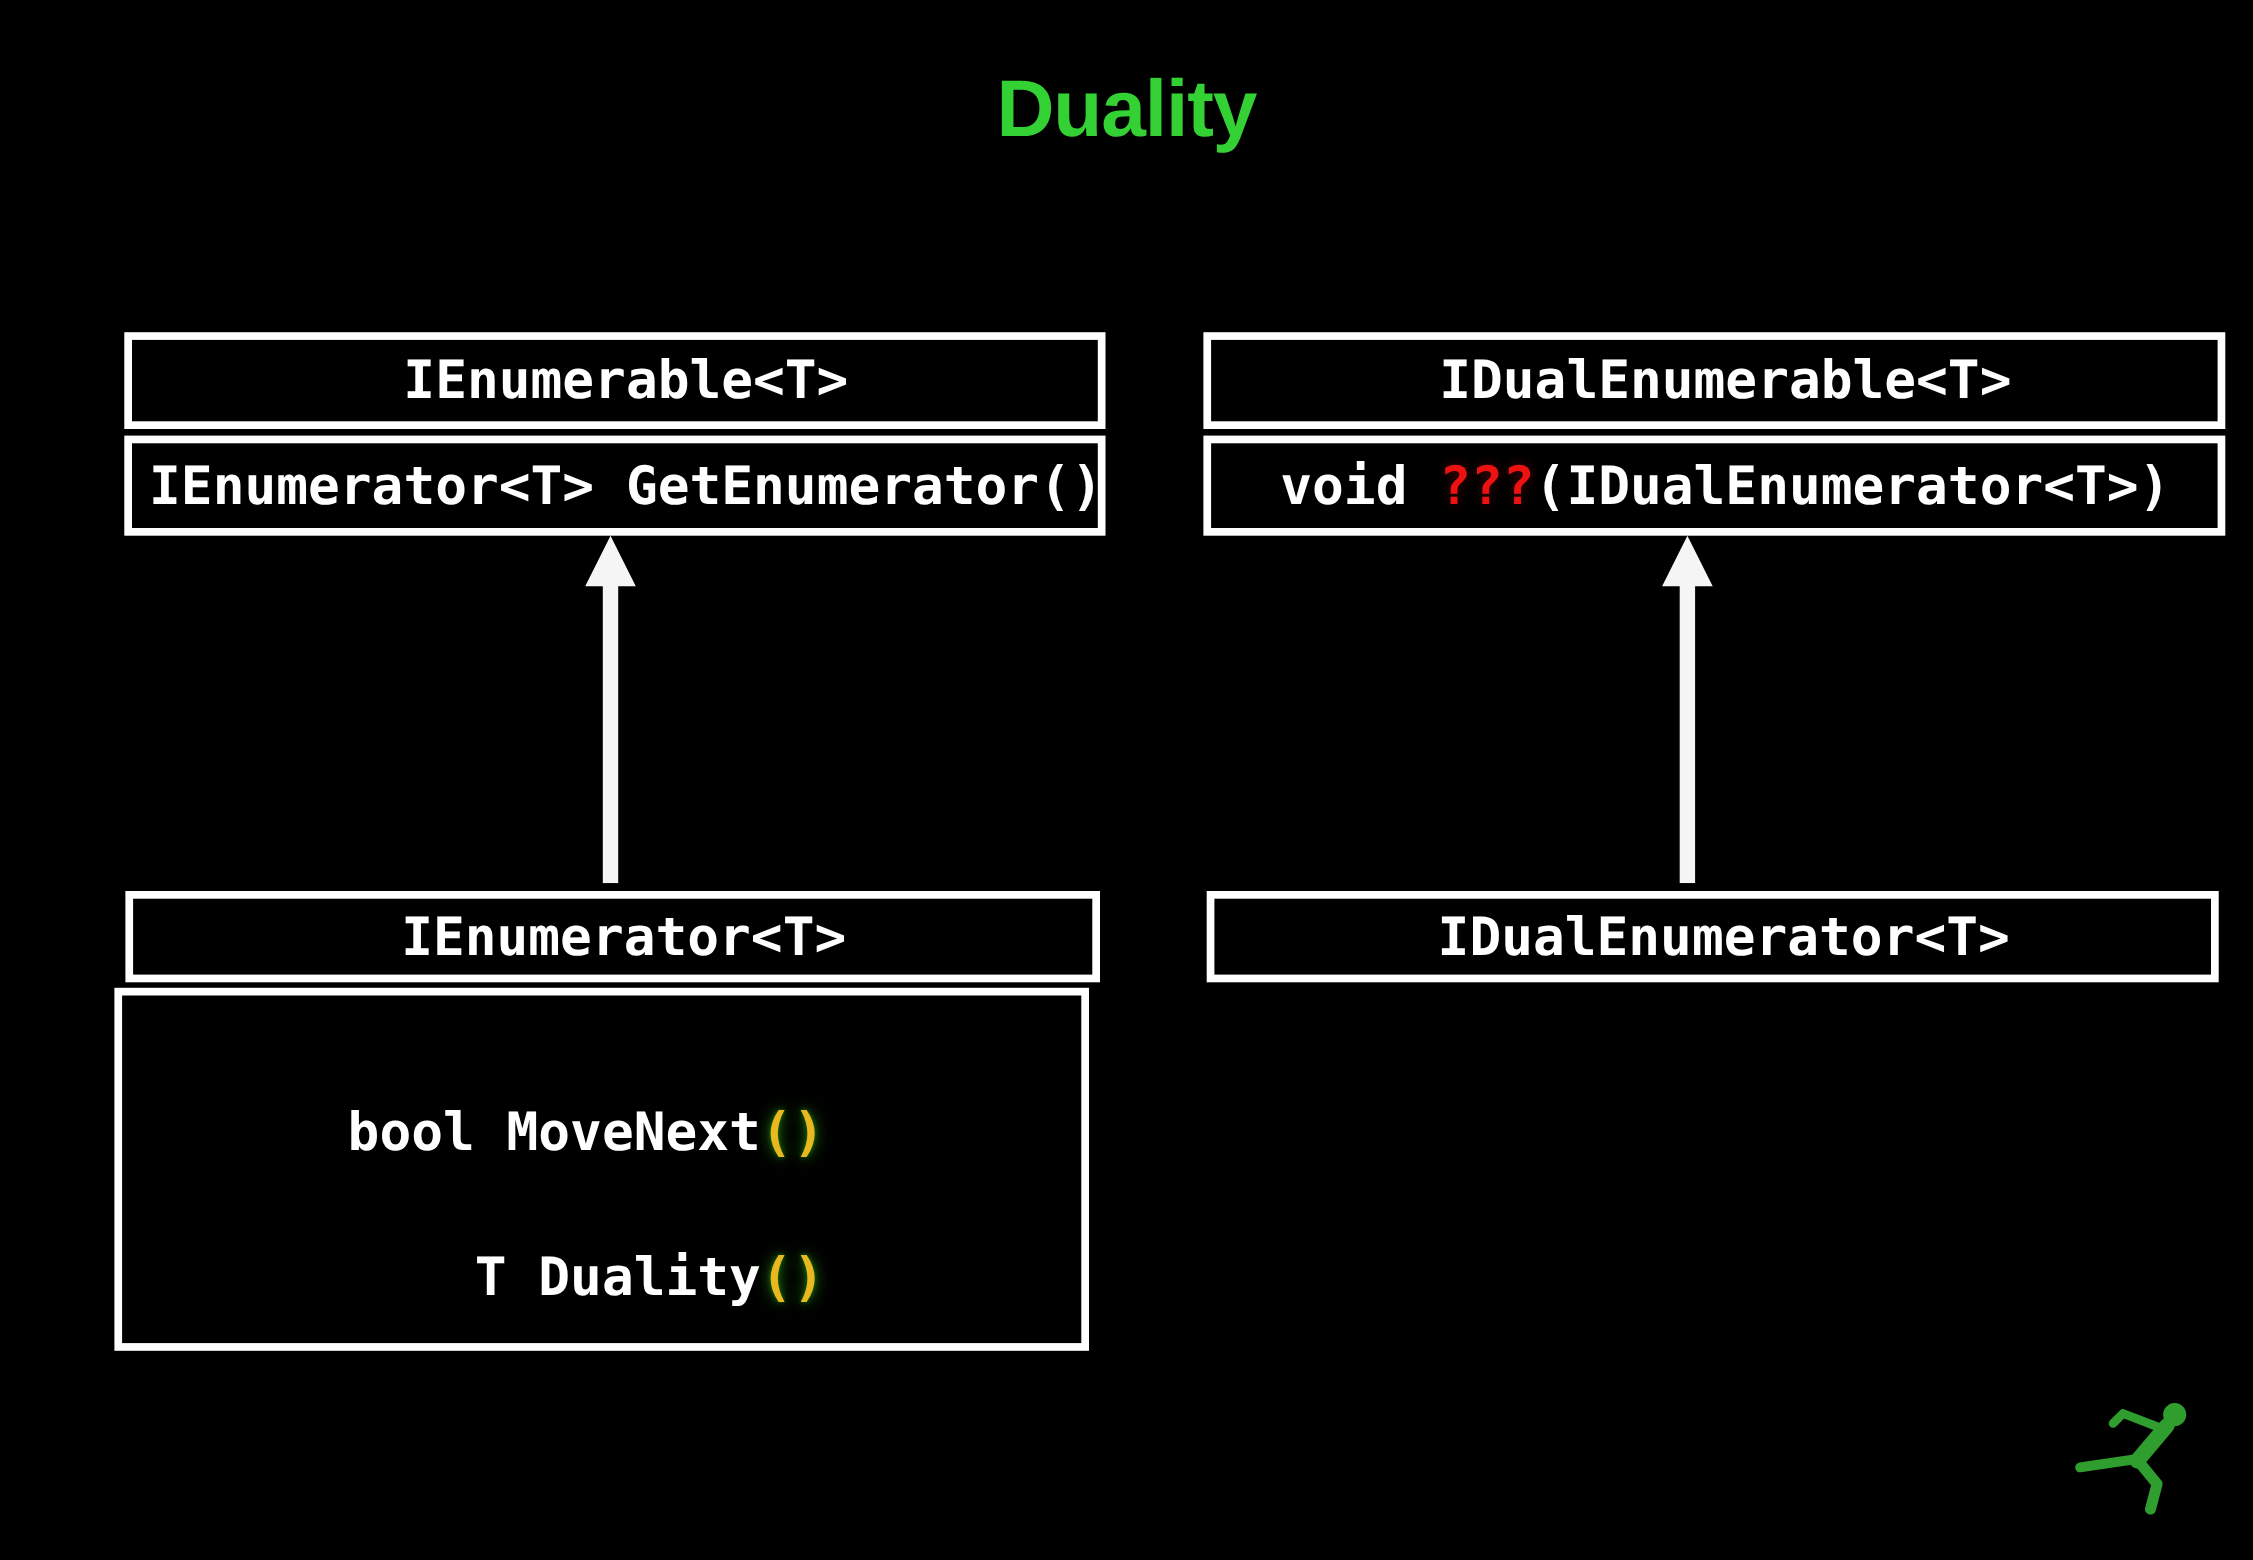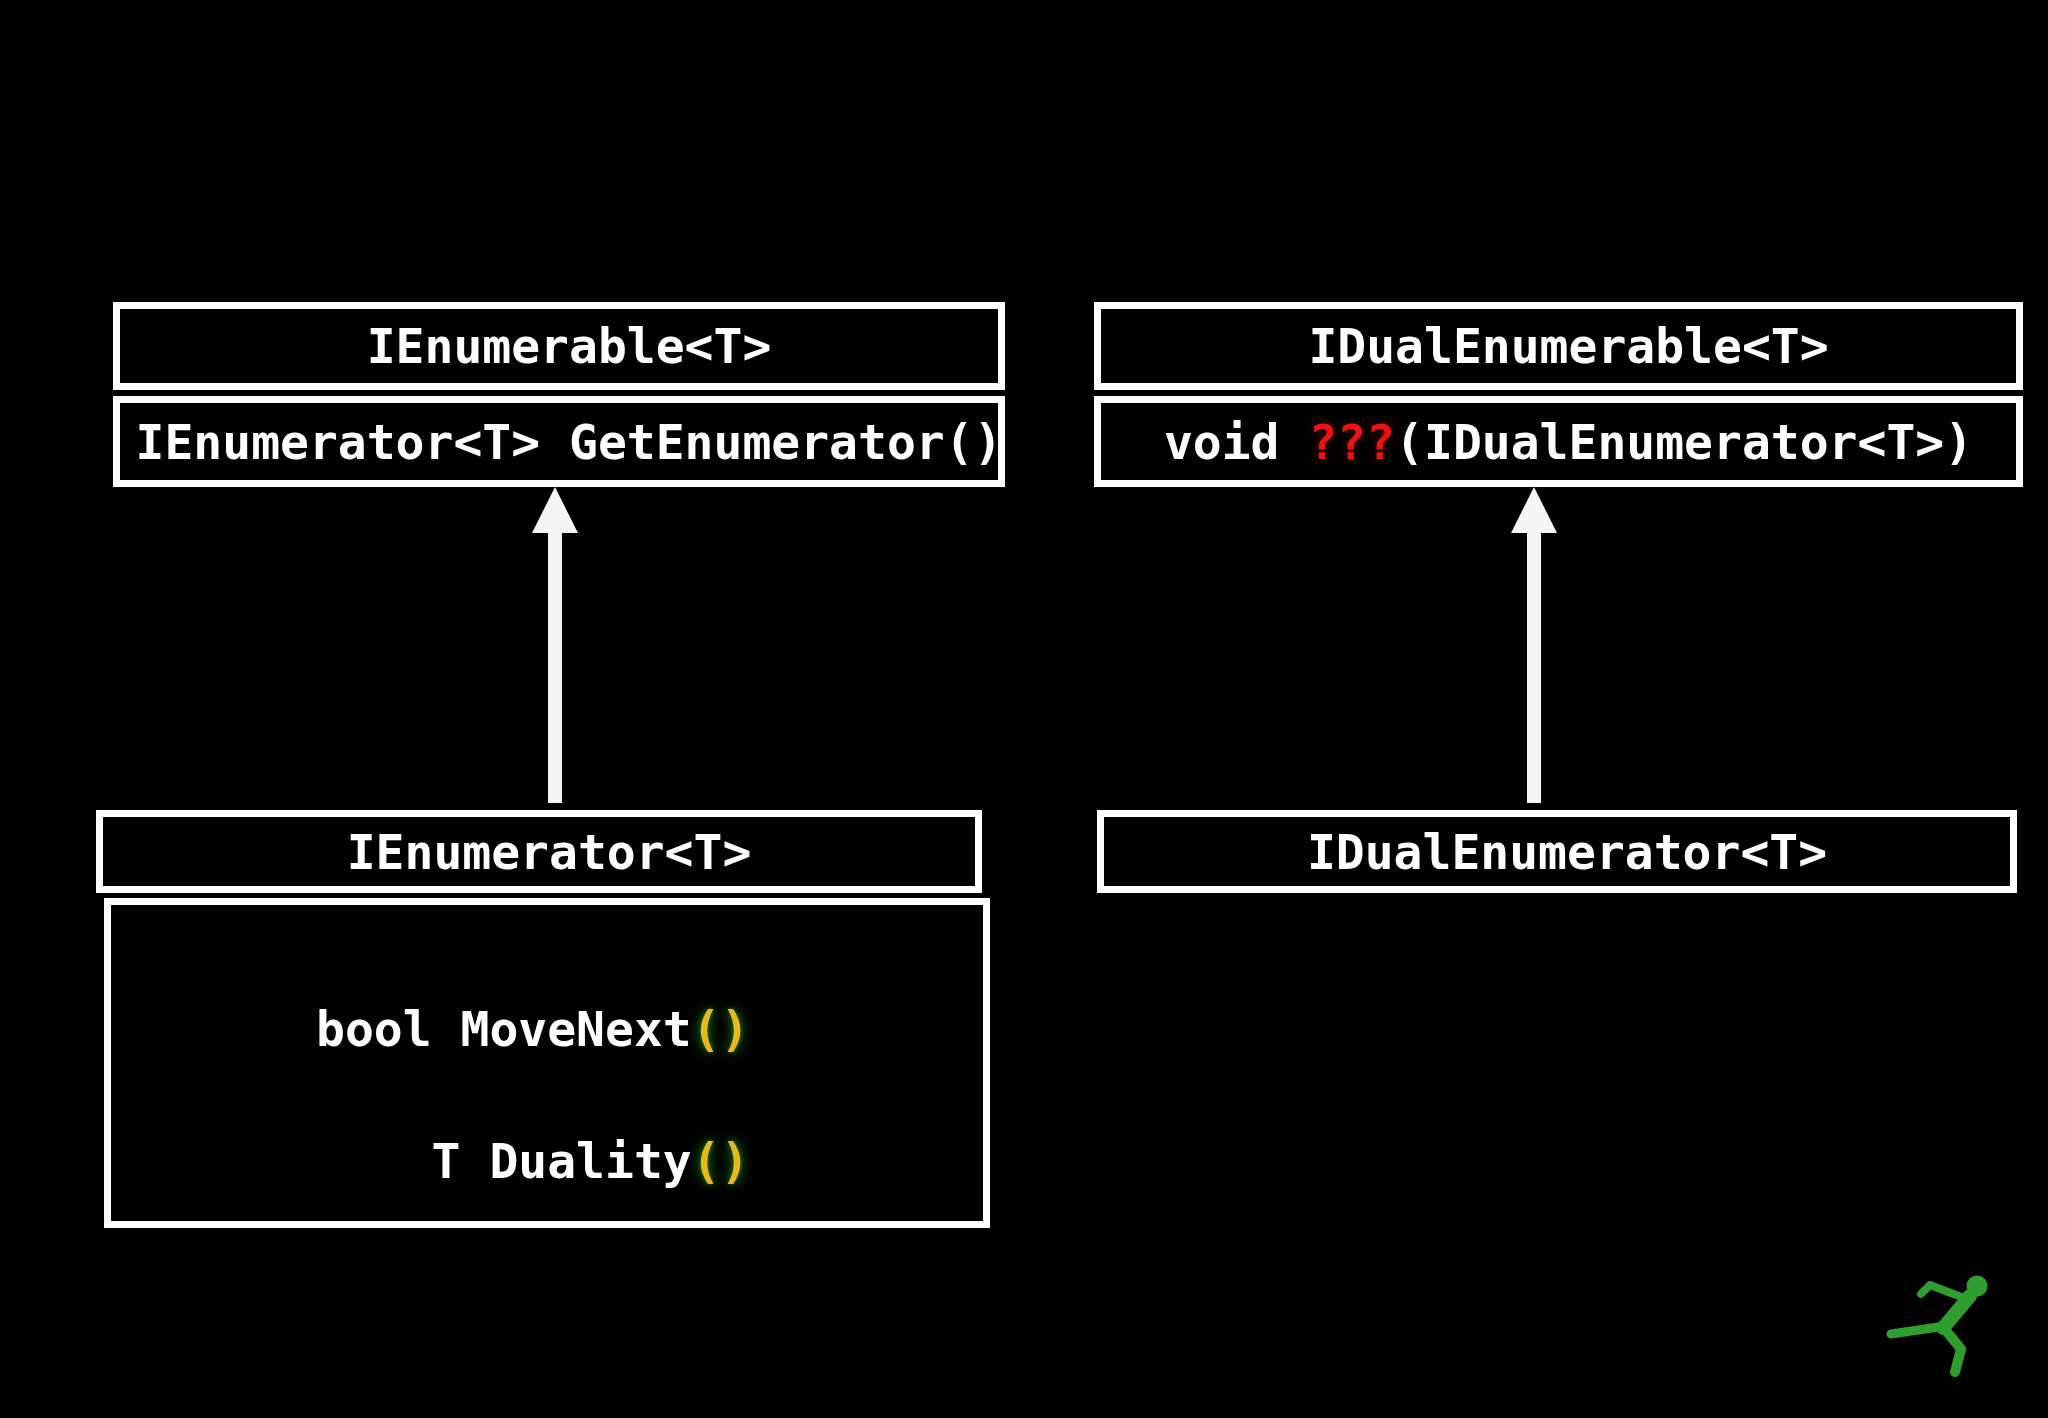--- a/index.html
+++ b/index.html
@@ -53,20 +53,21 @@
     text-shadow: 0 0 10px rgba(170,15,15,0.45);
   }
   .arrow { position: absolute; }
   .logo { position: absolute; left: 1885px; top: 1272px; }
 </style>
 </head>
 <body>
 
 <div id="slide">
 
+  <h1 class="title">Duality</h1>
 
   <div class="box" style="left:113px; top:302px; width:892px; height:88px;">
     <span>IEnumerable&lt;T&gt;</span>
   </div>
   <div class="box" style="left:113px; top:396px; width:892px; height:91px;">
     <span>IEnumerator&lt;T&gt; GetEnumerator()</span>
   </div>
 
   <div class="box" style="left:1094px; top:302px; width:929px; height:88px;justify-content:center;">
     <span>IDualEnumerable&lt;T&gt;</span>
@@ -75,21 +76,21 @@
     <span>void </span><span class="red">???</span><span>(IDualEnumerator&lt;T&gt;)</span>
   </div>
 
   <svg class="arrow" style="left:531px; top:487px;" width="48" height="316" viewBox="0 0 48 316">
     <polygon points="24,0 47,46 31,46 31,316 17,316 17,46 1,46" style="fill:var(--arrow_white,#f5f5f5)"></polygon>
   </svg>
   <svg class="arrow" style="left:1510px; top:487px;" width="48" height="316" viewBox="0 0 48 316">
     <polygon points="24,0 47,46 31,46 31,316 17,316 17,46 1,46" style="fill:var(--arrow_white,#f5f5f5)"></polygon>
   </svg>
 
-  <div class="box" style="left:96px; top:810px; width:886px; height:83px;">
+  <div class="box" style="left:114px; top:810px; width:886px; height:83px;">
     <span>IEnumerator&lt;T&gt;</span>
   </div>
   <div class="box body-left" style="left:104px; top:898px; width:886px; height:330px;">
     <div><span>bool MoveNext</span><span class="gold">()</span><br>
     <span>T Duality</span><span class="gold">()</span></div>
   </div>
 
   <div class="box" style="left:1097px; top:810px; width:920px; height:83px;">
     <span>IDualEnumerator&lt;T&gt;</span>
   </div>

